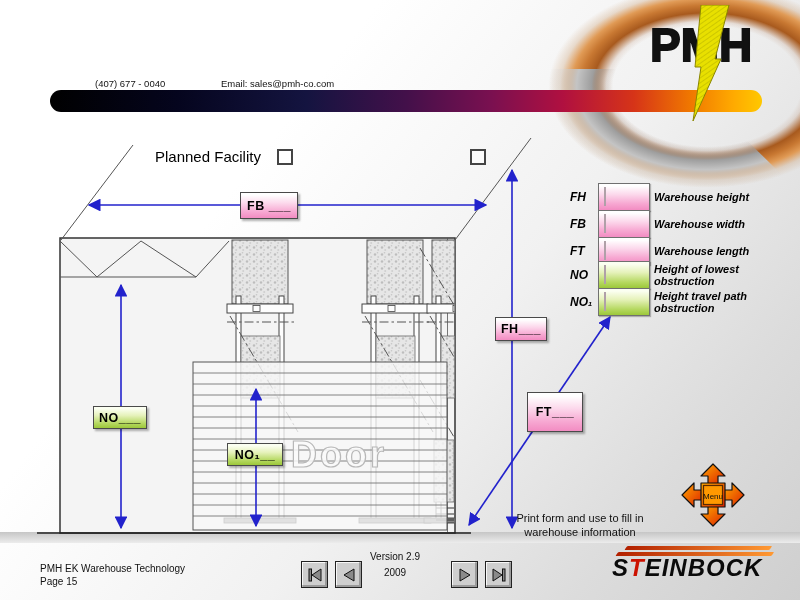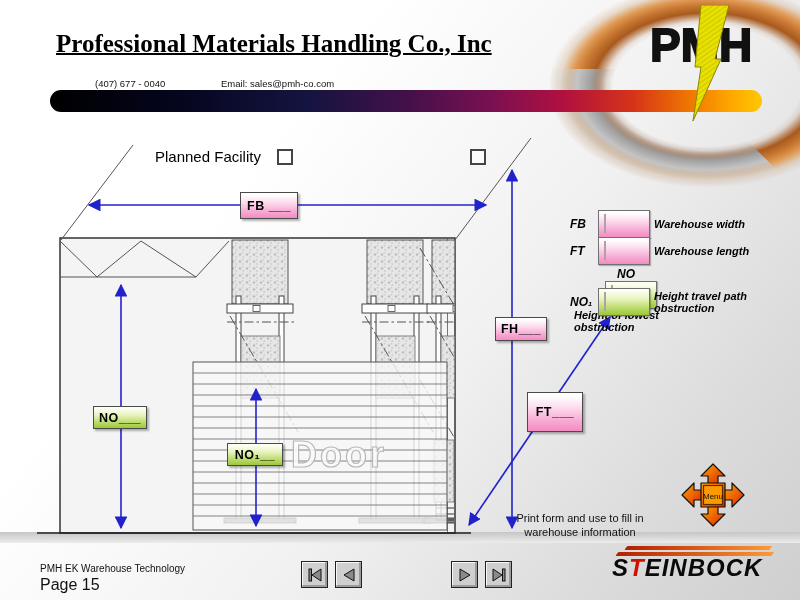--- a/index.html
+++ b/index.html
@@ -70,42 +70,41 @@
   .steinbock { position:absolute; left:612px; top:546px; width:170px; z-index:3; }
   .stripe { height:3.5px; background:linear-gradient(90deg,#b22000,#ff9933); transform:skewX(-35deg); border-radius:1px; }
   .stripe1 { width:145px; margin-left:14px; }
   .stripe2 { width:156px; margin-left:5px; margin-top:2px; }
   .steinbock-text {
     margin-top:1px; font-size:24px; font-weight:bold; font-style:italic;
     letter-spacing:1px; color:#0a0a0a; line-height:1;
   }
   .steinbock-text .red-t { color:#cc1100; }
   .footer-product { position:absolute; left:40px; top:563px; font-size:10px; color:#111; z-index:3; }
-  .footer-page { position:absolute; left:40px; top:576px; font-size:16px; color:#111; z-index:3; }
+  .footer-page { position:absolute; left:40px; top:576px; font-size:10px; color:#111; z-index:3; }
   .version-block { position:absolute; left:352px; top:551px; width:86px; text-align:center; font-size:10px; color:#111; z-index:3; }
   .version-year { margin-top:5px; }
   .nav-btn {
     position:absolute; top:561px; width:27px; height:27px; z-index:3; cursor:pointer;
     background:#cfcfcf; border:1px solid #222; display:grid; place-items:center;
     box-shadow:inset -2px -2px 0 rgba(0,0,0,0.25), inset 1px 1px 0 rgba(255,255,255,0.85);
   }
   .ground-band {
     position:absolute; left:0; top:532px; width:800px; height:11px; z-index:1;
     background:linear-gradient(to bottom, #c6c6c6, #ececec);
   }
 </style>
 </head>
 <body>
 
 <div class="slide">
 
   <div class="ring ring-orange"></div>
   <div class="ring ring-gray"></div>
 
-  <div class="title">Professional Materials Handling Co., Inc</div>
   <div class="phone">(407) 677 - 0040</div>
   <div class="email">Email: sales@pmh-co.com</div>
   <div class="gradient-bar"></div>
   <div class="pmh-text">PMH</div>
   <svg class="bolt" width="72" height="120" viewBox="0 0 72 120">
     <defs>
       <pattern id="boltStripes" width="4" height="4" patternUnits="userSpaceOnUse" patternTransform="rotate(55)">
         <rect width="4" height="4" fill="#e8e000"></rect>
         <line x1="0" y1="0" x2="0" y2="4" stroke="#c2bc00" stroke-width="1.4"></line>
       </pattern>
@@ -183,31 +182,36 @@
       <line x1="256" y1="389" x2="256" y2="526" marker-start="url(#arr)" marker-end="url(#arr)"></line>
     </g>
   </svg>
 
   <div class="dim-label pink-grad" style="left:240px; top:192px; width:58px; height:27px;">FB ___</div>
   <div class="dim-label pink-grad" style="left:495px; top:317px; width:52px; height:24px;">FH___</div>
   <div class="dim-label pink-grad" style="left:527px; top:392px; width:56px; height:40px;">FT___</div>
   <div class="dim-label green-grad" style="left:93px; top:406px; width:54px; height:23px;text-align:right;">NO___</div>
   <div class="dim-label green-grad" style="left:227px; top:443px; width:56px; height:23px;">NO₁__</div>
 
+  <div class="legend-row" style="top:183px;">
+    <span class="legend-code">FH</span>
+    <span class="legend-box pink-grad"><span class="legend-field"></span></span>
+    <span class="legend-desc">Warehouse height</span>
+  </div>
   <div class="legend-row" style="top:210px;">
     <span class="legend-code">FB</span>
     <span class="legend-box pink-grad"><span class="legend-field"></span></span>
     <span class="legend-desc">Warehouse width</span>
   </div>
   <div class="legend-row" style="top:237px;">
     <span class="legend-code">FT</span>
     <span class="legend-box pink-grad"><span class="legend-field"></span></span>
     <span class="legend-desc">Warehouse length</span>
   </div>
-  <div class="legend-row" style="top:267px;flex-direction:column;">
+  <div class="legend-row" style="top:261px;">
     <span class="legend-code">NO</span>
     <span class="legend-box green-grad"><span class="legend-field"></span></span>
     <span class="legend-desc">Height of lowest obstruction</span>
   </div>
   <div class="legend-row" style="top:288px;">
     <span class="legend-code">NO₁</span>
     <span class="legend-box green-grad"><span class="legend-field"></span></span>
     <span class="legend-desc">Height travel path obstruction</span>
   </div>
 
@@ -235,20 +239,24 @@
   </svg>
 
   <div class="steinbock">
     <div class="stripe stripe1"></div>
     <div class="stripe stripe2"></div>
     <div class="steinbock-text"><span>S</span><span class="red-t">T</span><span>EINBOCK</span></div>
   </div>
 
   <div class="footer-product">PMH EK Warehouse Technology</div>
   <div class="footer-page">Page 15</div>
+  <div class="version-block">
+    <div>Version 2.9</div>
+    <div class="version-year">2009</div>
+  </div>
 
   <div class="nav-btn" style="left:301px;">
     <svg width="16" height="16" viewBox="0 0 16 16">
       <rect x="2" y="2" width="2.5" height="12" fill="#8a8a8a" stroke="#111" stroke-width="1"></rect>
       <polygon points="14,2 14,14 5,8" fill="#8a8a8a" stroke="#111" stroke-width="1"></polygon>
     </svg>
   </div>
   <div class="nav-btn" style="left:335px;">
     <svg width="16" height="16" viewBox="0 0 16 16">
       <polygon points="13,2 13,14 3,8" fill="#8a8a8a" stroke="#111" stroke-width="1"></polygon>

